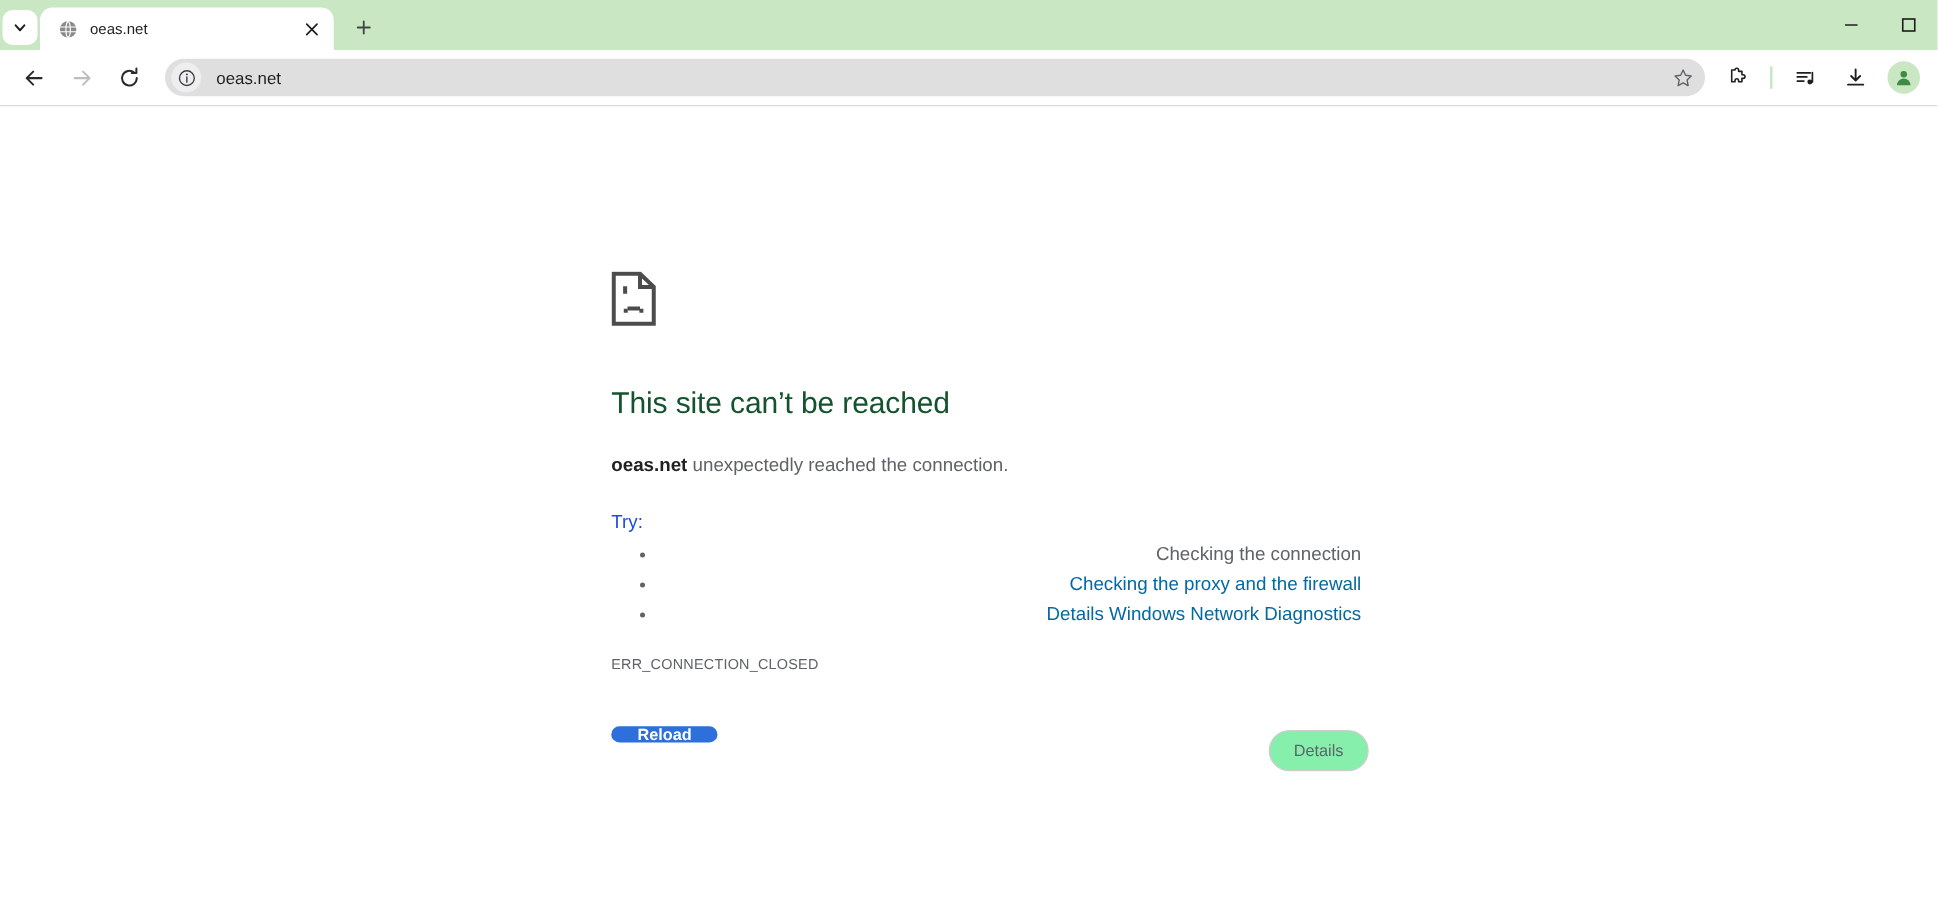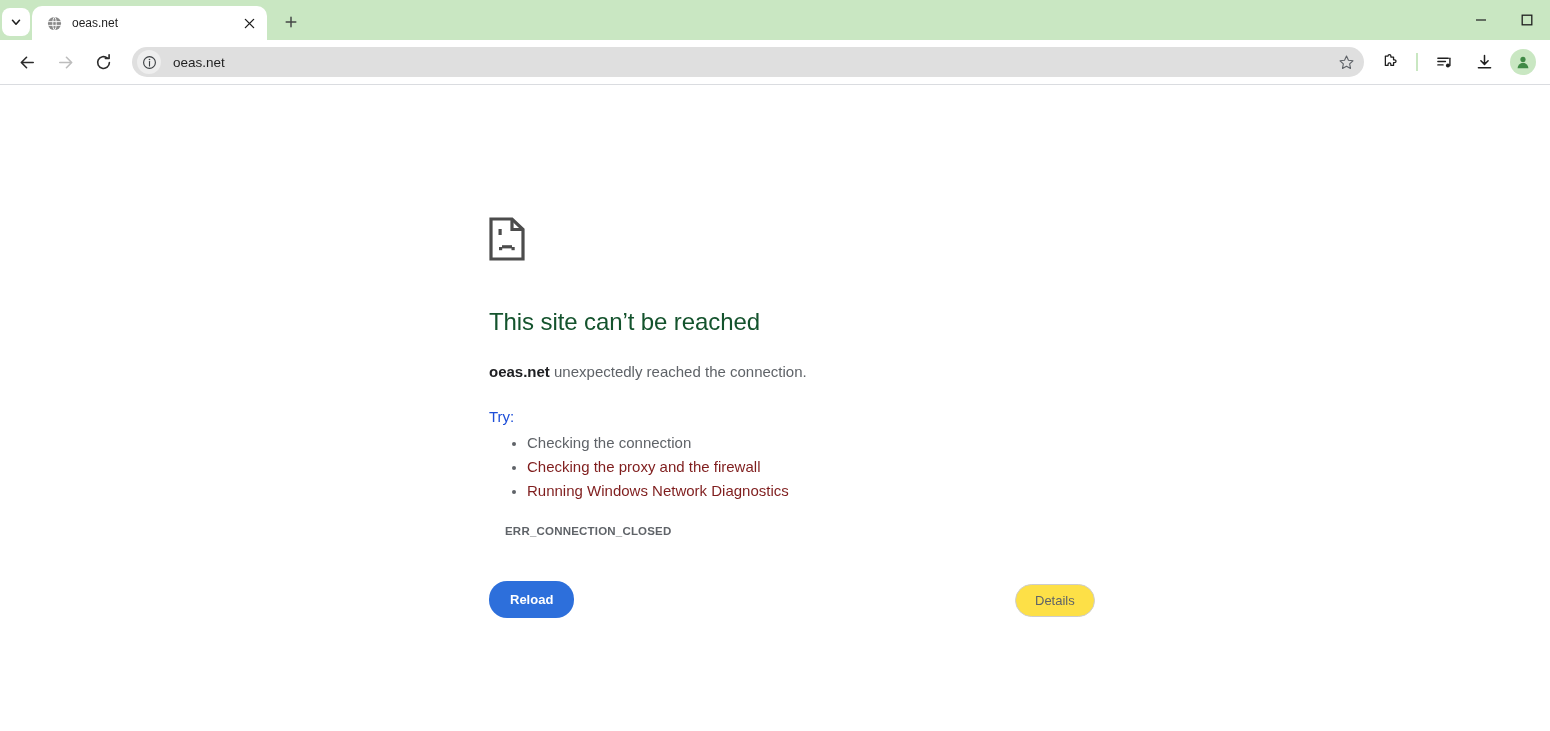--- a/index.html
+++ b/index.html
@@ -244,63 +244,63 @@
   .try-list {
     margin: 0 0 22px 0;
     padding-left: 38px;
     list-style: disc;
   }
   .try-list li {
     font-size: 15px;
     color: #5f6368;
     line-height: 24px;
     margin-bottom: 0px;
+    text-align: right;
   }
   .try-list li::marker {
     color: #5f6368;
     font-size: 13px;
   }
   .try-list li a {
-    color: #7f1d1d;
+    color: #0369a1;
     text-decoration: none;
   }
   .err-code {
     font-size: 11.5px;
     color: #5f6368;
     letter-spacing: 0.2px;
-    margin: 16px;
-    font-weight: bold;
+    margin: 0;
   }
   .btn-row {
     position: absolute;
     left: 489px;
     top: 495px;
     width: 600px;
     height: 40px;
   }
   .btn-reload {
     position: absolute;
     left: 0;
     top: 0;
     background: #2d6fdb;
     color: #ffffff;
     font-size: 13px;
     font-weight: bold;
     border: none;
     border-radius: 18px;
-    padding: 12px 21px;
+    padding: 0 21px;
     cursor: pointer;
     line-height: 1;
     font-family: "Liberation Sans", sans-serif;
   }
   .btn-details {
     position: absolute;
     left: 526px;
     top: 3px;
-    background: #fde047;
+    background: #86efac;
     color: #5f6368;
     font-size: 13px;
     border: 1px solid #cdcdcd;
     border-radius: 18px;
     padding: 9px 19px;
     cursor: pointer;
     line-height: 1;
     font-family: "Liberation Sans", sans-serif;
   }
 </style>
@@ -444,21 +444,21 @@
       <p class="try-label">Try:</p>
 
       <ul class="try-list">
         <li>
           <span>Checking the connection</span>
         </li>
         <li>
           <a href="#">Checking the proxy and the firewall</a>
         </li>
         <li>
-          <a href="#">Running Windows Network Diagnostics</a>
+          <a href="#">Details Windows Network Diagnostics</a>
         </li>
       </ul>
 
       <p class="err-code">ERR_CONNECTION_CLOSED</p>
     </div>
 
     <div class="btn-row">
       <button class="btn-reload">Reload</button>
       <button class="btn-details">Details</button>
     </div>

